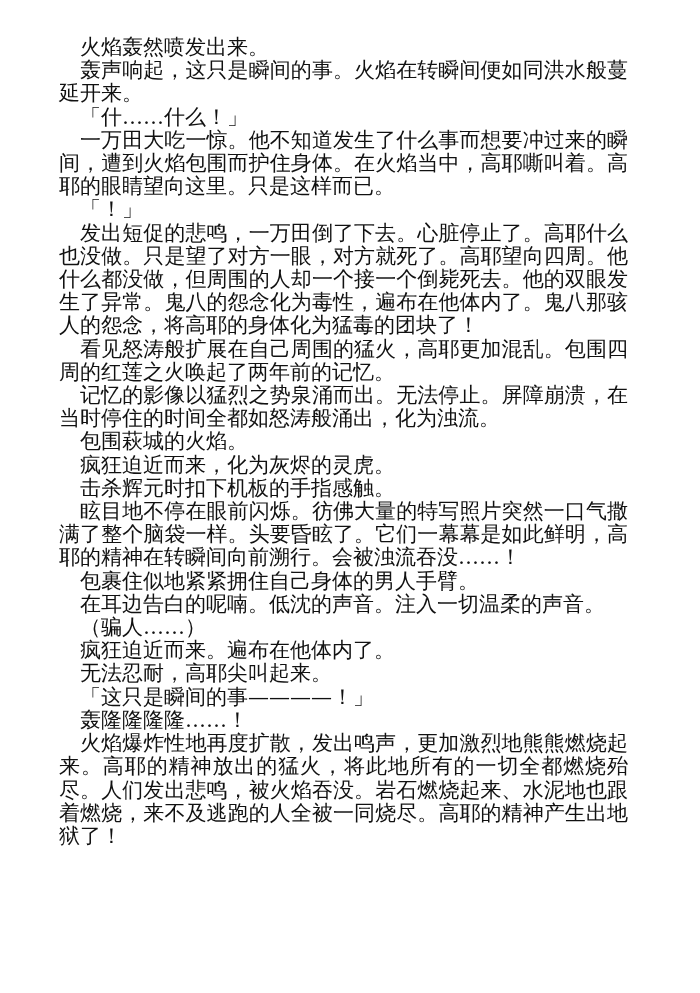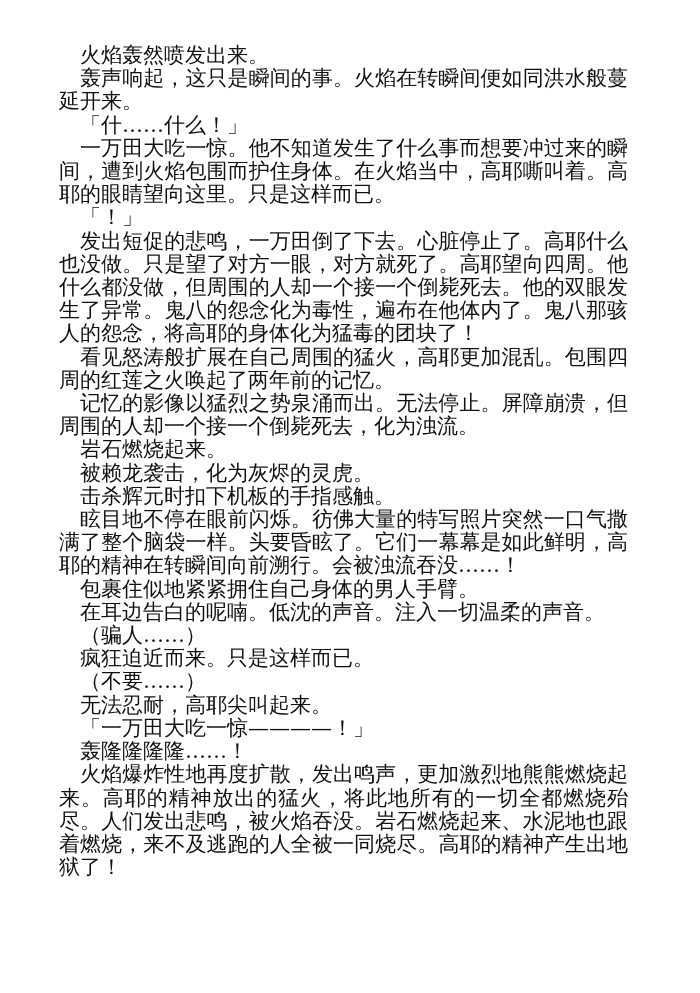--- a/index.html
+++ b/index.html
@@ -1,20 +1,20 @@
 <!DOCTYPE html>
 <html><head>
 <meta charset="utf-8">
 <style>
   html, body { margin: 0; padding: 0; background: #ffffff; }
   body { width: 700px; height: 993px; overflow: hidden; position: relative; }
   .page {
     position: absolute;
     left: 59px;
-    top: 44px;
+    top: 36px;
     width: 569px;
     font-family: "DejaVu Serif", "Liberation Serif", serif;
     font-size: 21px;
     line-height: 23.2px;
     color: #111111;
   }
   .para {
     margin: 0;
     text-indent: 21px;
     text-align: justify;
@@ -27,27 +27,26 @@
 <body>
 
 <div class="page">
   <p class="para">火焰轰然喷发出来。</p>
   <p class="para">轰声响起，这只是瞬间的事。火焰在转瞬间便如同洪水般蔓延开来。</p>
   <p class="para dialog">「什……什么！」</p>
   <p class="para">一万田大吃一惊。他不知道发生了什么事而想要冲过来的瞬间，遭到火焰包围而护住身体。在火焰当中，高耶嘶叫着。高耶的眼睛望向这里。只是这样而已。</p>
   <p class="para dialog">「！」</p>
   <p class="para">发出短促的悲鸣，一万田倒了下去。心脏停止了。高耶什么也没做。只是望了对方一眼，对方就死了。高耶望向四周。他什么都没做，但周围的人却一个接一个倒毙死去。他的双眼发生了异常。鬼八的怨念化为毒性，遍布在他体内了。鬼八那骇人的怨念，将高耶的身体化为猛毒的团块了！</p>
   <p class="para">看见怒涛般扩展在自己周围的猛火，高耶更加混乱。包围四周的红莲之火唤起了两年前的记忆。</p>
-  <p class="para">记忆的影像以猛烈之势泉涌而出。无法停止。屏障崩溃，但周围的人却一个接一个倒毙死去，化为浊流。</p>
-  <p class="para">岩石燃烧起来。</p>
-  <p class="para">被赖龙袭击，化为灰烬的灵虎。</p>
+  <p class="para">记忆的影像以猛烈之势泉涌而出。无法停止。屏障崩溃，在当时停住的时间全都如怒涛般涌出，化为浊流。</p>
+  <p class="para">包围萩城的火焰。</p>
+  <p class="para">疯狂迫近而来，化为灰烬的灵虎。</p>
   <p class="para">击杀辉元时扣下机板的手指感触。</p>
   <p class="para">眩目地不停在眼前闪烁。彷佛大量的特写照片突然一口气撒满了整个脑袋一样。头要昏眩了。它们一幕幕是如此鲜明，高耶的精神在转瞬间向前溯行。会被浊流吞没……！</p>
   <p class="para">包裹住似地紧紧拥住自己身体的男人手臂。</p>
   <p class="para">在耳边告白的呢喃。低沈的声音。注入一切温柔的声音。</p>
   <p class="para">（骗人……）</p>
-  <p class="para">疯狂迫近而来。只是这样而已。</p>
-  <p class="para">（不要……）</p>
+  <p class="para">疯狂迫近而来。遍布在他体内了。</p>
   <p class="para">无法忍耐，高耶尖叫起来。</p>
-  <p class="para dialog">「一万田大吃一惊————！」</p>
+  <p class="para dialog">「这只是瞬间的事————！」</p>
   <p class="para">轰隆隆隆隆……！</p>
   <p class="para">火焰爆炸性地再度扩散，发出鸣声，更加激烈地熊熊燃烧起来。高耶的精神放出的猛火，将此地所有的一切全都燃烧殆尽。人们发出悲鸣，被火焰吞没。岩石燃烧起来、水泥地也跟着燃烧，来不及逃跑的人全被一同烧尽。高耶的精神产生出地狱了！</p>
 </div>
 
 </body></html>

